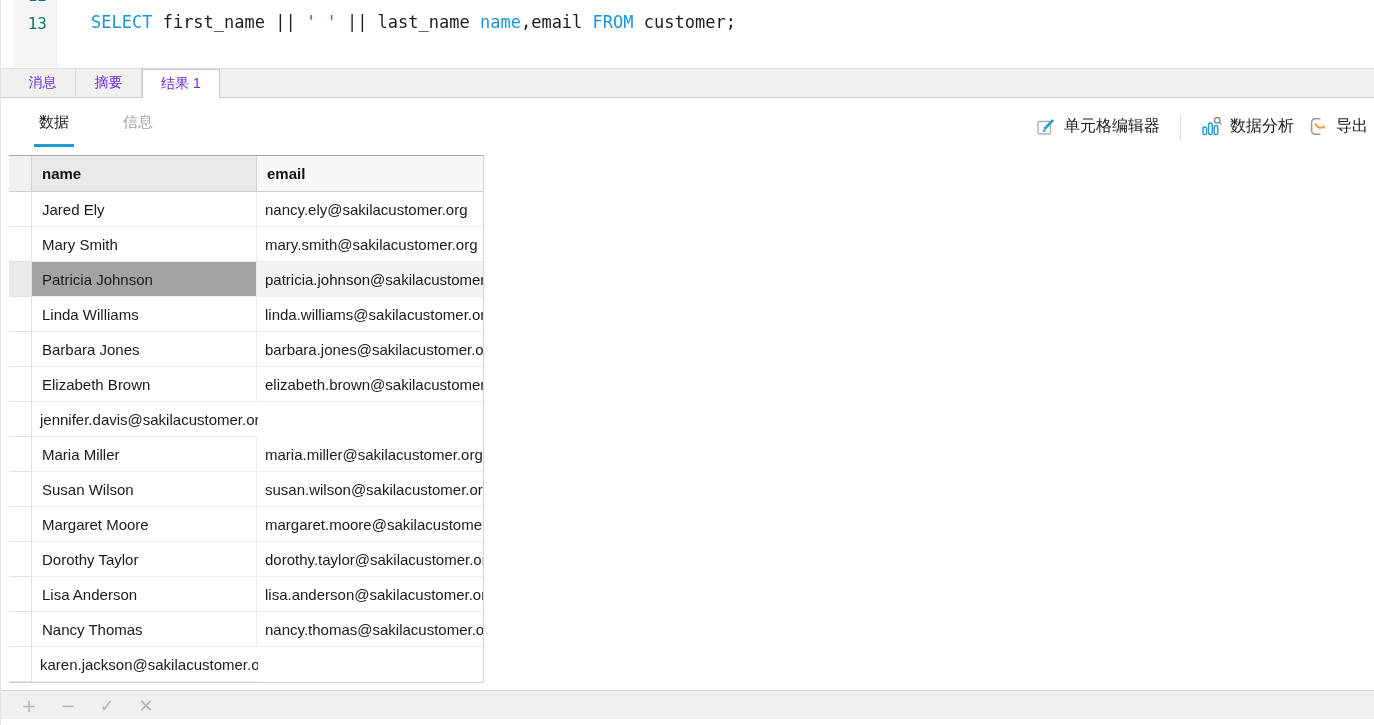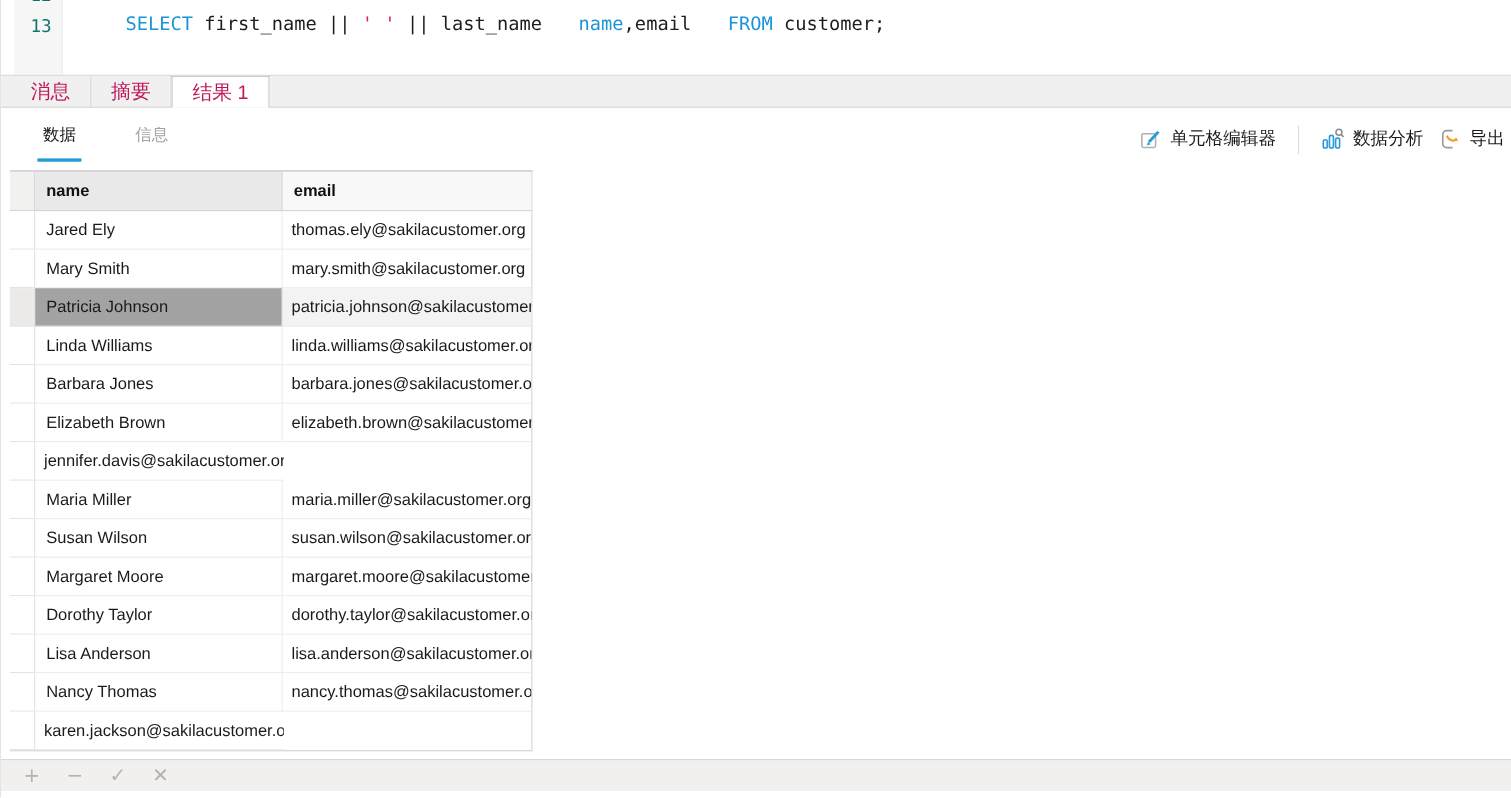--- a/index.html
+++ b/index.html
@@ -11,30 +11,30 @@
   .editor { position: absolute; top: 0; left: 0; width: 100%; height: 68px; background: #fff;
             display: flex; overflow: hidden; }
   .gutter { width: 44px; margin-left: 12px; background: #f6f6f6; border-right: 1px solid #ededed;
             padding-top: 8px; overflow: hidden;
             font-family: "DejaVu Sans Mono", monospace; font-size: 16px; color: #0f766e;
             text-align: right; }
   .gutter .ln { line-height: 28px; padding-right: 9px; }
   .gutter .ln.clipped { margin-top: -26px; }
   .code-area { flex: 1; padding: 8px 0 0 34px; font-family: "DejaVu Sans Mono", monospace;
                font-size: 17px; line-height: 28px; white-space: pre; color: #1d1d1d; }
-  .token.keyword { color: #1b95d8; margin-left: 23px; }
+  .token.keyword { color: #1b95d8; }
   .token.string  { color: #e02553; }
   .token.plain   { color: #1d1d1d; }
 
   
   .tabbar { position: absolute; top: 68px; left: 0; width: 100%; height: 30px;
             background: #f0f0f0; border-top: 1px solid #dcdcdc; border-bottom: 1px solid #cfcfcf;
             display: flex; align-items: stretch; padding-left: 9px; }
   .tab { min-width: 66px; padding: 0 18px; display: flex; align-items: center; justify-content: center;
-         font-size: 18px; color: #be185d; border-right: 1px solid #d9d9d9; cursor: default; }
+         font-size: 14px; color: #6d28d9; border-right: 1px solid #d9d9d9; cursor: default; }
   .tab.active { background: #fff; border: 1px solid #c9c9c9; border-bottom: none;
                 margin-bottom: -1px; border-right: 1px solid #c9c9c9; }
 
   
   .content { position: absolute; top: 98px; left: 0; width: 100%; height: 592px; background: #fff; }
 
   .subbar { height: 57px; display: flex; align-items: center; }
   .subtabs { display: flex; gap: 44px; margin-left: 33px; height: 100%; align-items: flex-start; }
   .subtab { font-size: 15px; color: #a3a3a3; padding: 15px 5px 12px 5px; border-bottom: 3px solid transparent; }
   .subtab.active { color: #151515; border-bottom-color: #1e9cd8; }
@@ -134,21 +134,21 @@
     <div class="grid">
       <div class="thead">
         <div class="corner"></div>
         <div class="th name">name</div>
         <div class="th email">email</div>
       </div>
       <div id="tbody">
           <div class="trow">
             <div class="rowsel"></div>
             <div class="tcell name">Jared Ely</div>
-            <div class="tcell email">thomas.ely@sakilacustomer.org</div>
+            <div class="tcell email">nancy.ely@sakilacustomer.org</div>
           </div>
           <div class="trow">
             <div class="rowsel"></div>
             <div class="tcell name">Mary Smith</div>
             <div class="tcell email">mary.smith@sakilacustomer.org</div>
           </div>
           <div class="trow selected">
             <div class="rowsel"></div>
             <div class="tcell name">Patricia Johnson</div>
             <div class="tcell email">patricia.johnson@sakilacustomer.org</div>

